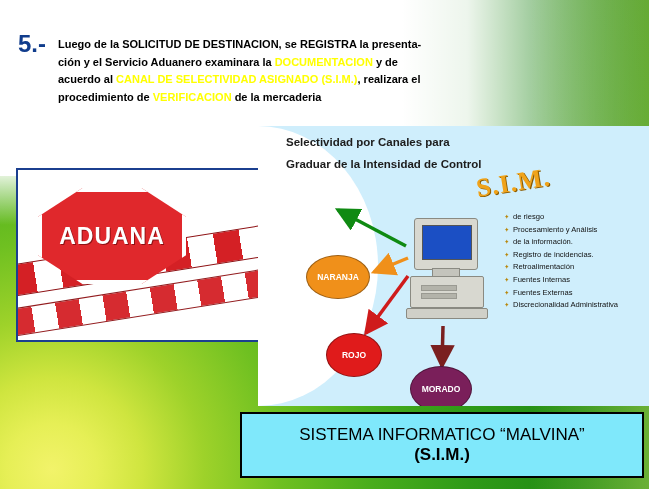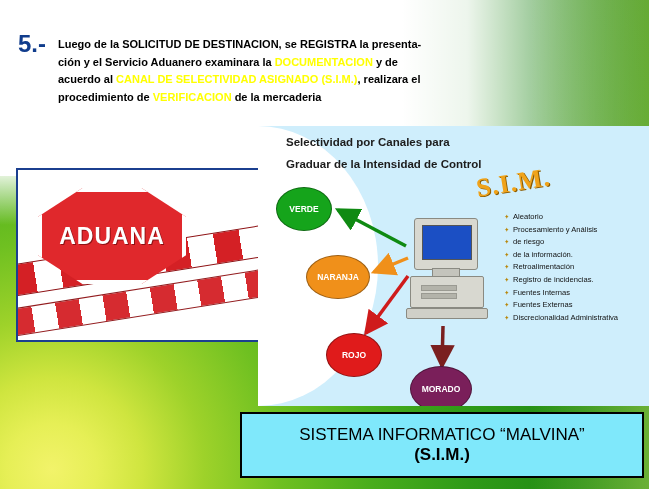--- a/index.html
+++ b/index.html
@@ -191,46 +191,44 @@
         <marker id="mp" markerWidth="7" markerHeight="7" refX="6" refY="3.5" orient="auto">
           <polygon points="0 0, 7 3.5, 0 7" fill="#7a1f1f"></polygon>
         </marker>
       </defs>
       <line x1="148" y1="120" x2="80" y2="84" stroke="#0f8a12" stroke-width="3.5" marker-end="url(#mg)"></line>
       <line x1="150" y1="132" x2="116" y2="146" stroke="#f0901a" stroke-width="3.5" marker-end="url(#mo)"></line>
       <line x1="150" y1="150" x2="108" y2="207" stroke="#cf1b1b" stroke-width="3.5" marker-end="url(#mr)"></line>
       <line x1="185" y1="200" x2="184" y2="240" stroke="#7a1f1f" stroke-width="3.5" marker-end="url(#mp)"></line>
     </svg>
 
-    <div class="circ" id="c-verde">VERDE</div>
     <div class="circ" id="c-naranja">NARANJA</div>
     <div class="circ" id="c-rojo">ROJO</div>
     <div class="circ" id="c-morado">MORADO</div>
 
     <div id="simword">S.I.M.</div>
 
     <div id="computer">
       <div class="cmon">
           <div class="cscr"></div>
         </div>
       <div class="cbase"></div>
       <div class="ctower">
         <div class="cslot"></div>
         <div class="cslot2"></div>
       </div>
       <div class="ckbd"></div>
     </div>
 
     <div id="bullets">
-        <div>Aleatorio</div>
+        <div>de riesgo</div>
         <div>Procesamiento y Análisis</div>
-        <div>de riesgo</div>
         <div>de la información.</div>
+        <div>Registro de incidencias.</div>
         <div>Retroalimentación</div>
-        <div>Registro de incidencias.</div>
         <div>Fuentes Internas</div>
         <div>Fuentes Externas</div>
         <div>Discrecionalidad Administrativa</div>
       </div>
   </div>
 
   <div id="caption">
     <div class="l1">SISTEMA INFORMATICO “MALVINA”</div>
     <div class="l2">(S.I.M.)</div>
   </div>

